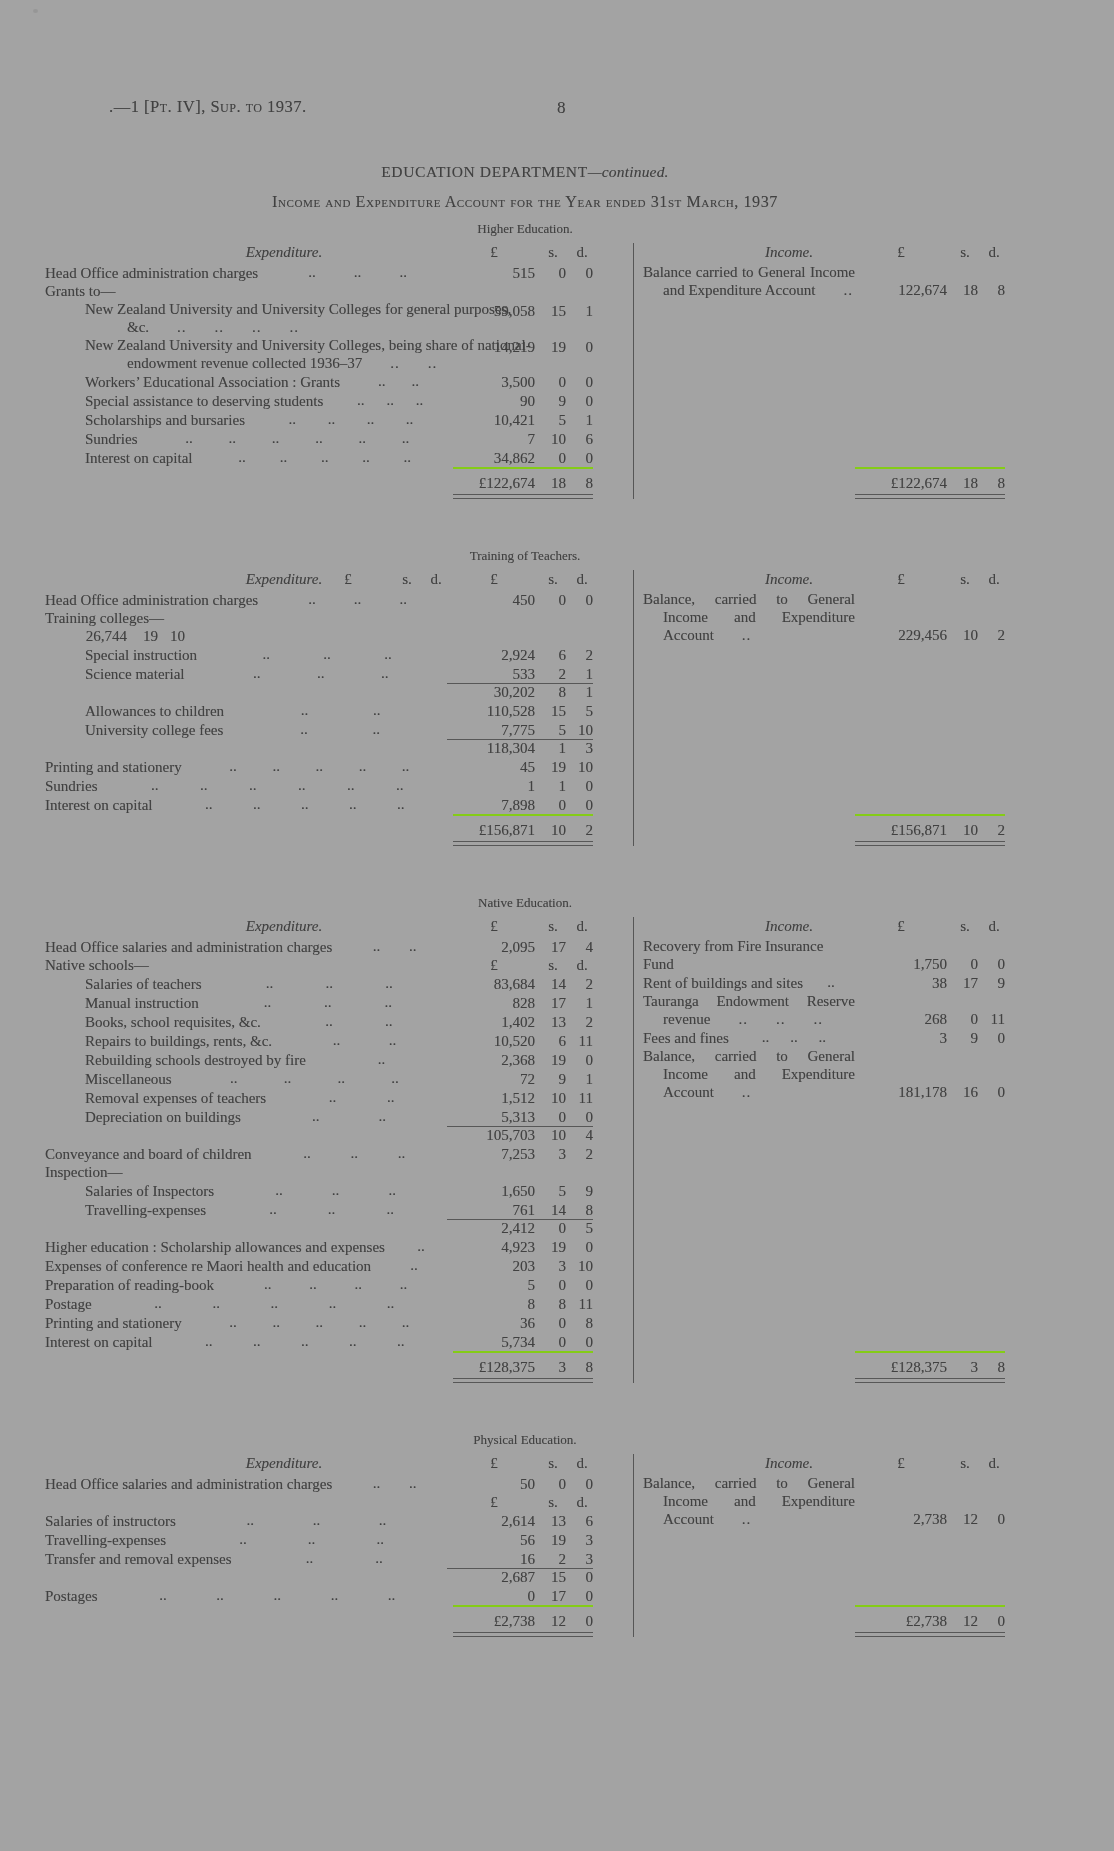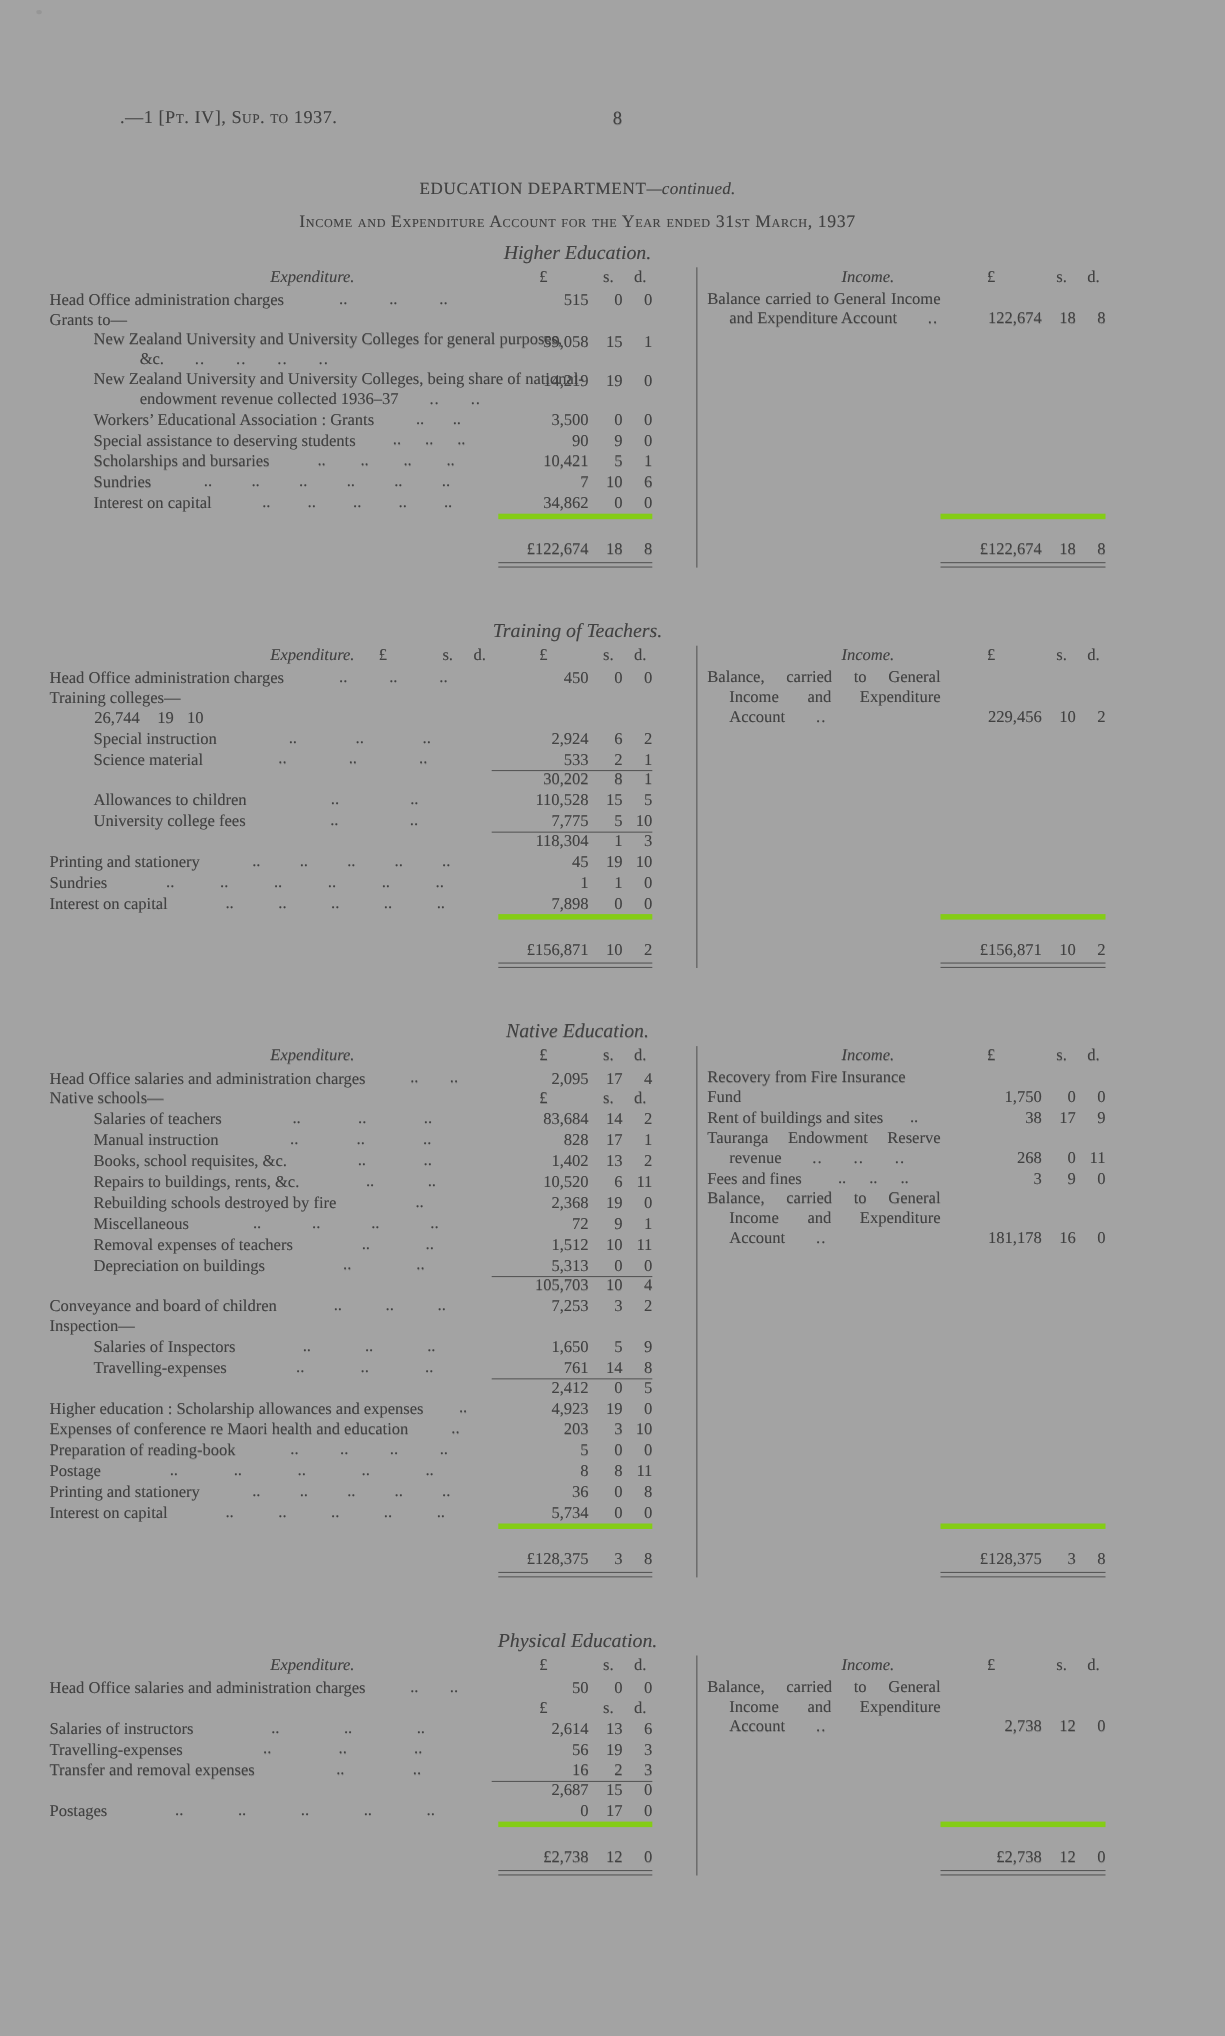--- a/index.html
+++ b/index.html
@@ -12,21 +12,21 @@
   .speck{position:absolute;left:33px;top:9px;width:5px;height:4px;background:#8d8d8d;border-radius:50%;opacity:.55;}
   .content{position:absolute;left:45px;top:98px;width:960px;font-size:15px;line-height:18px;}
   .masthead{position:relative;height:24px;font-size:16.5px;}
   .mast-left{position:absolute;left:64px;top:0;font-variant:small-caps;letter-spacing:.5px;}
   .page-num{position:absolute;left:512px;top:1px;font-size:17px;}
   .dept{text-align:center;margin-top:41px;font-size:15.5px;letter-spacing:.6px;}
   .dept .it{font-style:italic;letter-spacing:.2px;}
   .acct-title{text-align:center;margin-top:12px;font-size:16px;font-variant:small-caps;letter-spacing:.6px;}
   .section{margin-top:48px;}
   .section.first{margin-top:9px;}
-  .section-title{text-align:center;font-style:italic;font-size:18px;margin-bottom:5px;}
+  .section-title{text-align:center;font-size:13px;margin-bottom:5px;}
   .account{display:flex;align-items:stretch;}
   .exp-pane{width:588px;box-sizing:border-box;padding-right:40px;display:flex;flex-direction:column;}
   .inc-pane{flex:1;box-sizing:border-box;border-left:1px solid #565656;padding-left:9px;display:flex;flex-direction:column;}
   .row{display:flex;align-items:flex-end;min-height:18px;}
   .lbl{flex:1;min-width:0;}
   .lf{display:flex;align-items:flex-end;}
   .lt{flex:0 1 auto;white-space:normal;}
   .leader{flex:1 1 0;display:flex;justify-content:space-evenly;overflow:hidden;padding:0 8px 1px 12px;align-self:flex-end;}
   .dg{letter-spacing:1px;}
   .wrapr .dg{margin-left:28px;}
@@ -43,21 +43,21 @@
   .mg.hd span{text-align:center;}
   .irule{position:absolute;left:-6px;right:0;top:0;border-top:1px solid #575757;}
   .pane-head{display:flex;align-items:flex-end;position:relative;margin-bottom:2px;min-height:18px;}
   .ph-title{flex:1;text-align:center;font-style:italic;padding-left:70px;}
   .inc-pane .ph-title{padding-left:80px;}
   .head-inner{position:absolute;right:146px;bottom:0;width:140px;}
   .total-row{display:flex;margin-top:10px;}
   .total-row .sp{flex:1;}
   .twrap{width:140px;}
   .inc-pane .twrap{width:150px;}
-  .tmg{border-top:5px solid #84cc16;padding:19px 0 2px;}
+  .tmg{border-top:2px solid #84cc16;padding:5px 0 2px;}
   .dbl{height:3px;border-top:1px solid #575757;border-bottom:1px solid #575757;}
   .mt-auto{margin-top:auto;}
 </style>
 </head>
 <body>
 
 <div class="page">
   <div class="speck"></div>
   <div class="content">
     <div class="masthead">

